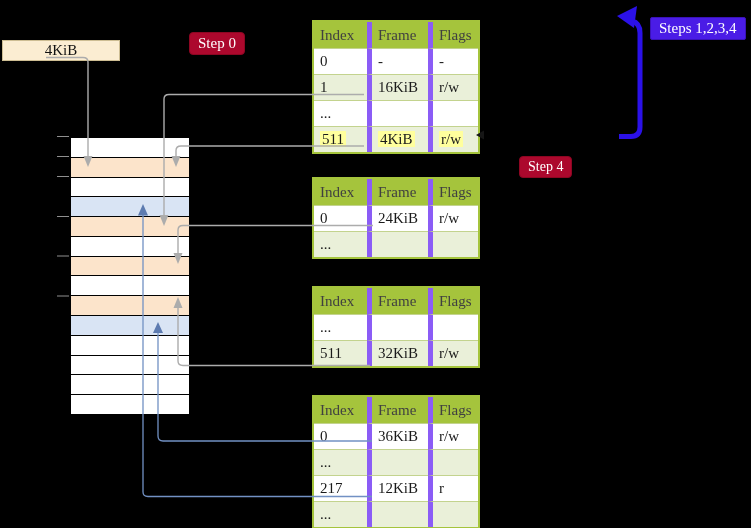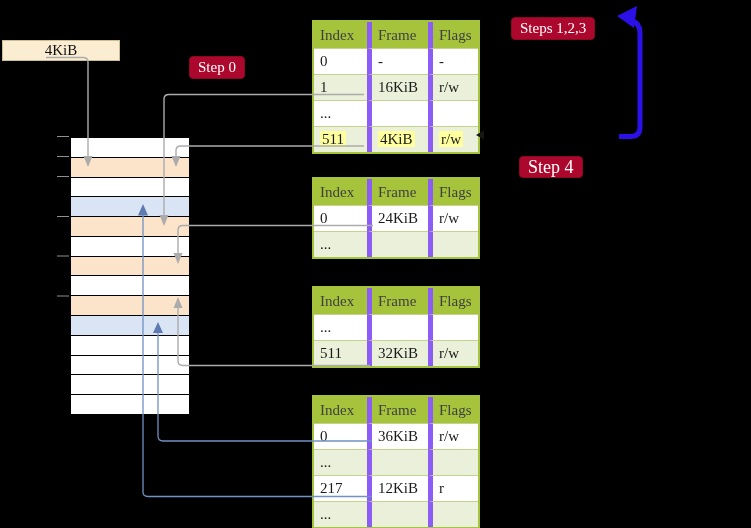--- a/index.html
+++ b/index.html
@@ -13,24 +13,24 @@
     background:var(--label-cream);border:1px solid #cdbd93;box-sizing:border-box;
     color:#111;font-size:15px;line-height:19px;text-align:center;
   }
   
   .badge{
     position:absolute;color:#fff;font-size:15px;line-height:21px;
     padding:0 8px;white-space:nowrap;
   }
   .badge.red{background:var(--badge-red);border:1px solid #8d0622;border-radius:4px;}
   .badge.blue{background:var(--badge-blue);border:1px solid #3a12b8;border-radius:2px;}
-  #badge-step0{left:189px;top:56px;font-family:Liberation Serif, serif;}
+  #badge-step0{left:189px;top:32px;font-family:Liberation Serif, serif;}
   #badge-steps123{left:511px;top:17px;}
   #badge-steps1234{left:650px;top:17px;}
-  #badge-step4{left:519px;top:156px;font-size:18px;line-height:20px;}
+  #badge-step4{left:519px;top:156px;font-size:14px;line-height:20px;}
   
   #mem-column{
     position:absolute;left:70px;top:137px;width:120px;height:278px;
     background:#fff;border:1px solid #000;box-sizing:border-box;
     display:flex;flex-direction:column;
   }
   .mem-row{flex:1;border-bottom:1px solid #000;}
   .mem-row:last-child{border-bottom:none;}
   .mem-white{background:#ffffff;}
   .mem-peach{background:var(--mem-peach);}
@@ -65,21 +65,21 @@
   .tick{stroke:#8f8f8f;stroke-width:1;}
 </style>
 </head>
 <body>
 
 <div id="canvas" style="--label-cream: #fbedd2; --badge-red: #ac082d; --badge-blue: #4a1ce6; --header-green: #a5c43c; --row-green: #eaf0d9; --highlight-yellow: #ffff9d; --mem-peach: #fce4cb; --mem-blue: #d9e4f4; --arrow-gray: #acacac; --arrow-blue-thin: #7291c4; --arrow-blue-head: #5d7bb0; --arrow-blue-thick: #2b11e8;">
 
   <div class="frame-label">4KiB</div>
 
   <div class="badge red" id="badge-step0">Step 0</div>
-  <div class="badge red" id="badge-steps123">Steps 1,2,3</div>
+  <div class="badge blue" id="badge-steps1234">Steps 1,2,3,4</div>
   <div class="badge red" id="badge-step4">Step 4</div>
 
   <div id="mem-column">
       <div class="mem-row mem-white"></div>
       <div class="mem-row mem-peach"></div>
       <div class="mem-row mem-white"></div>
       <div class="mem-row mem-blue"></div>
       <div class="mem-row mem-peach"></div>
       <div class="mem-row mem-white"></div>
       <div class="mem-row mem-peach"></div>

